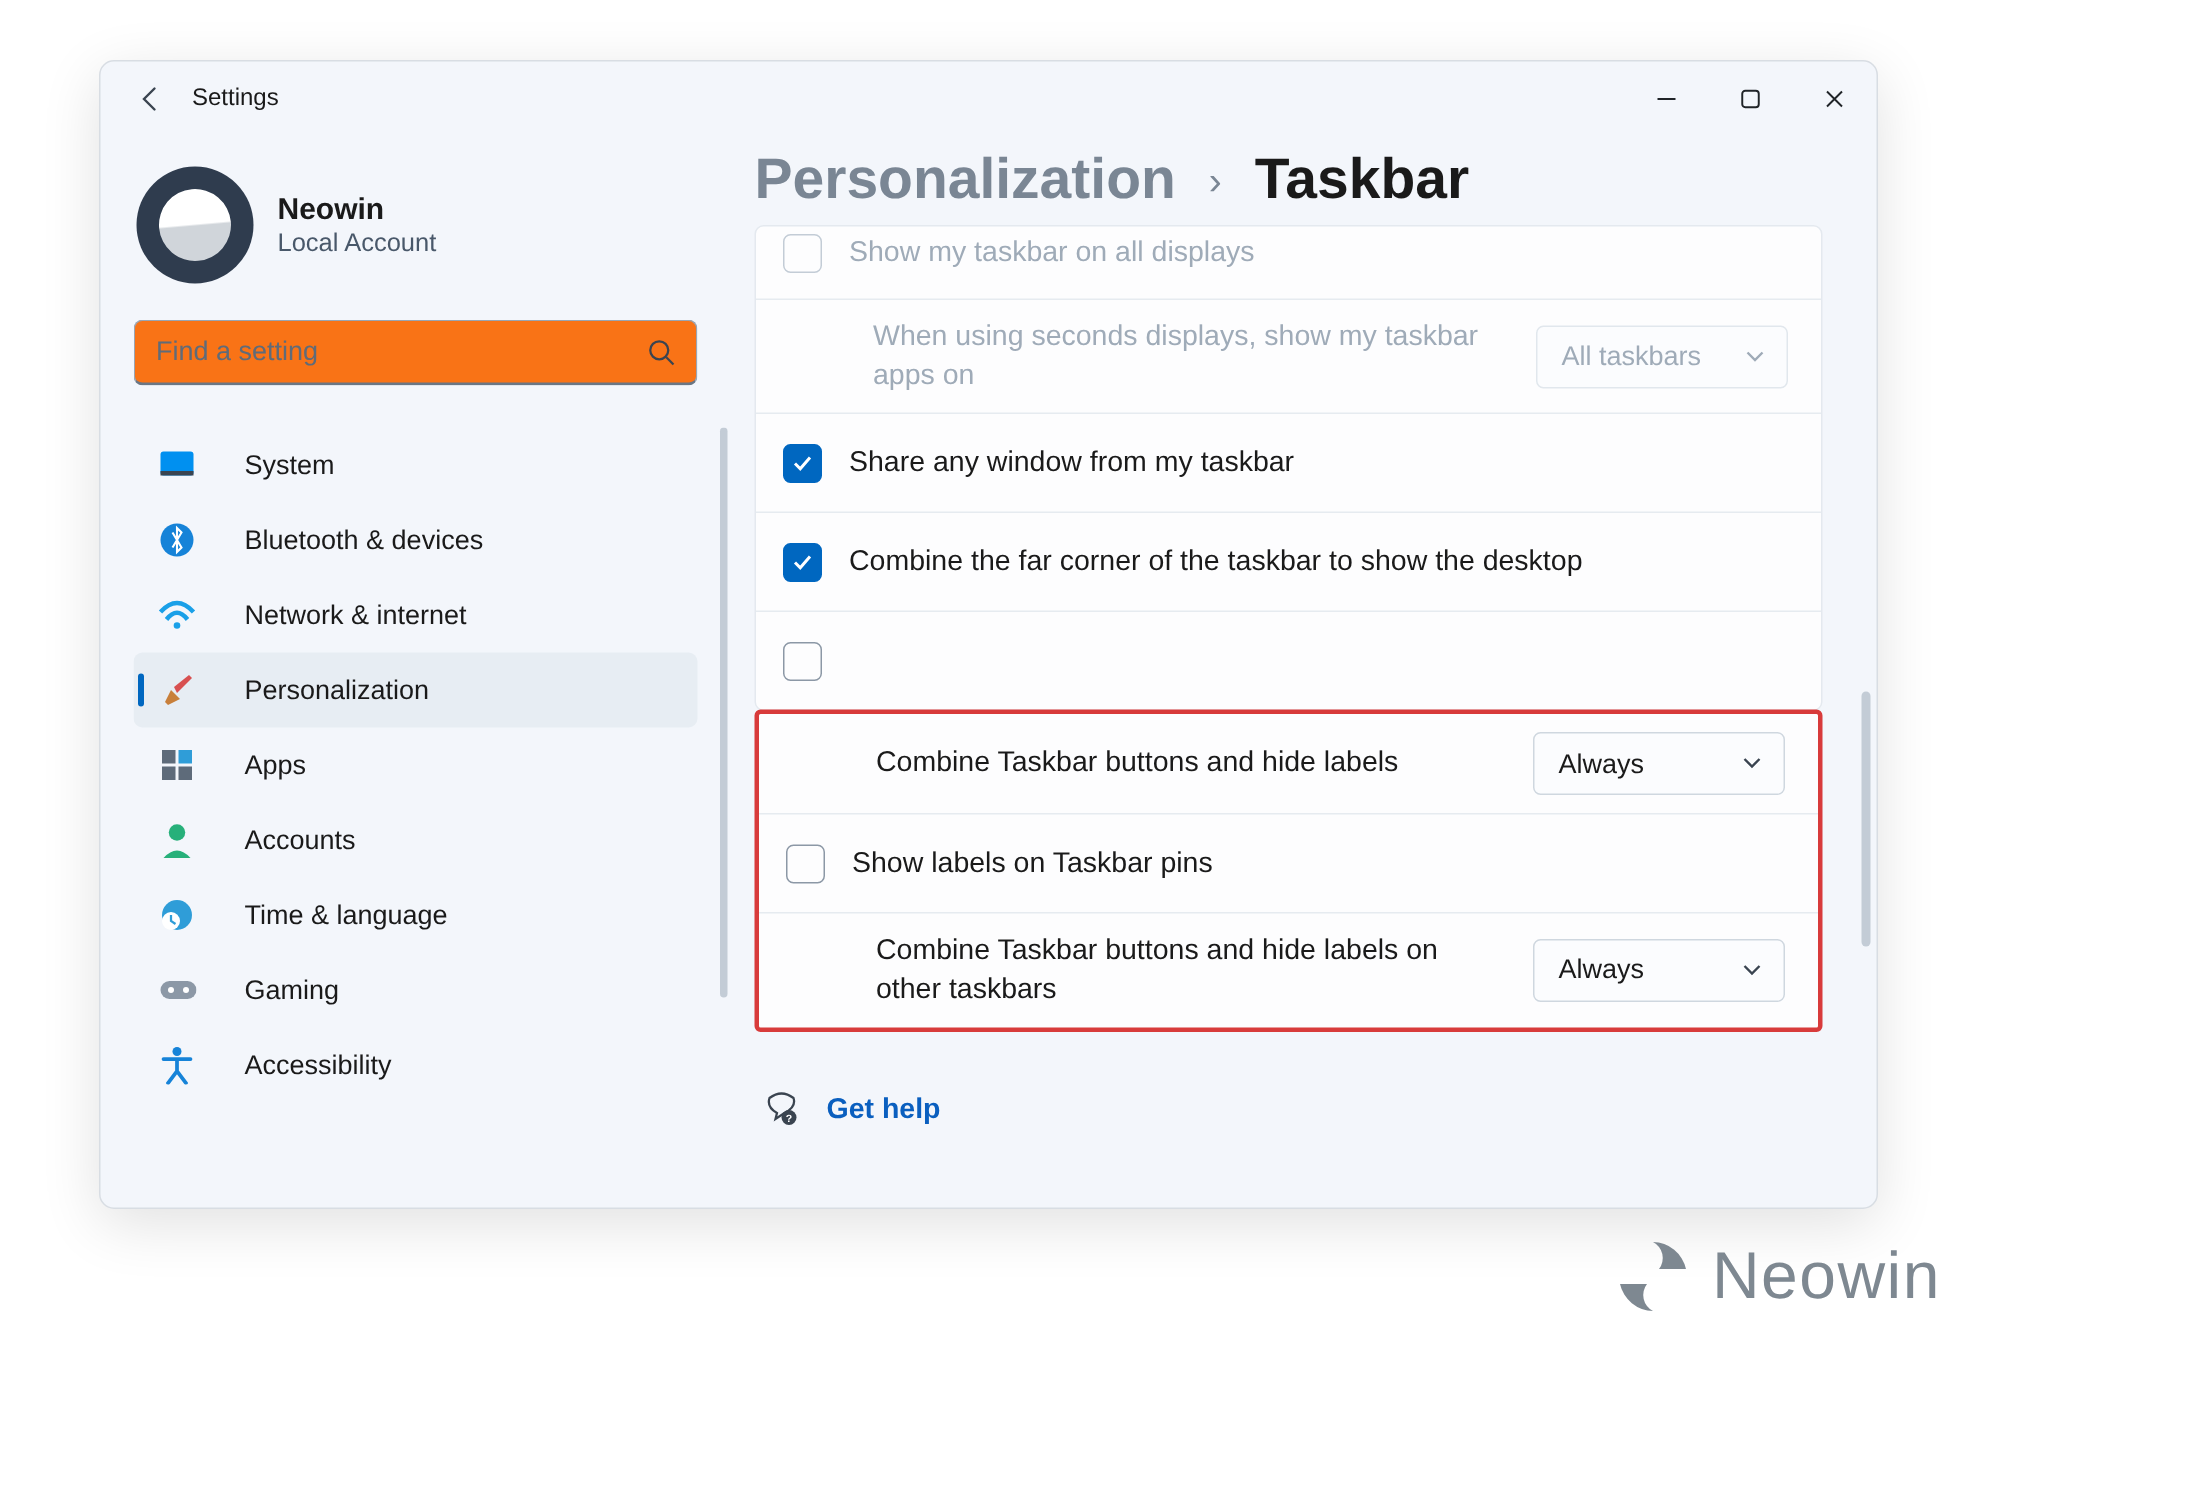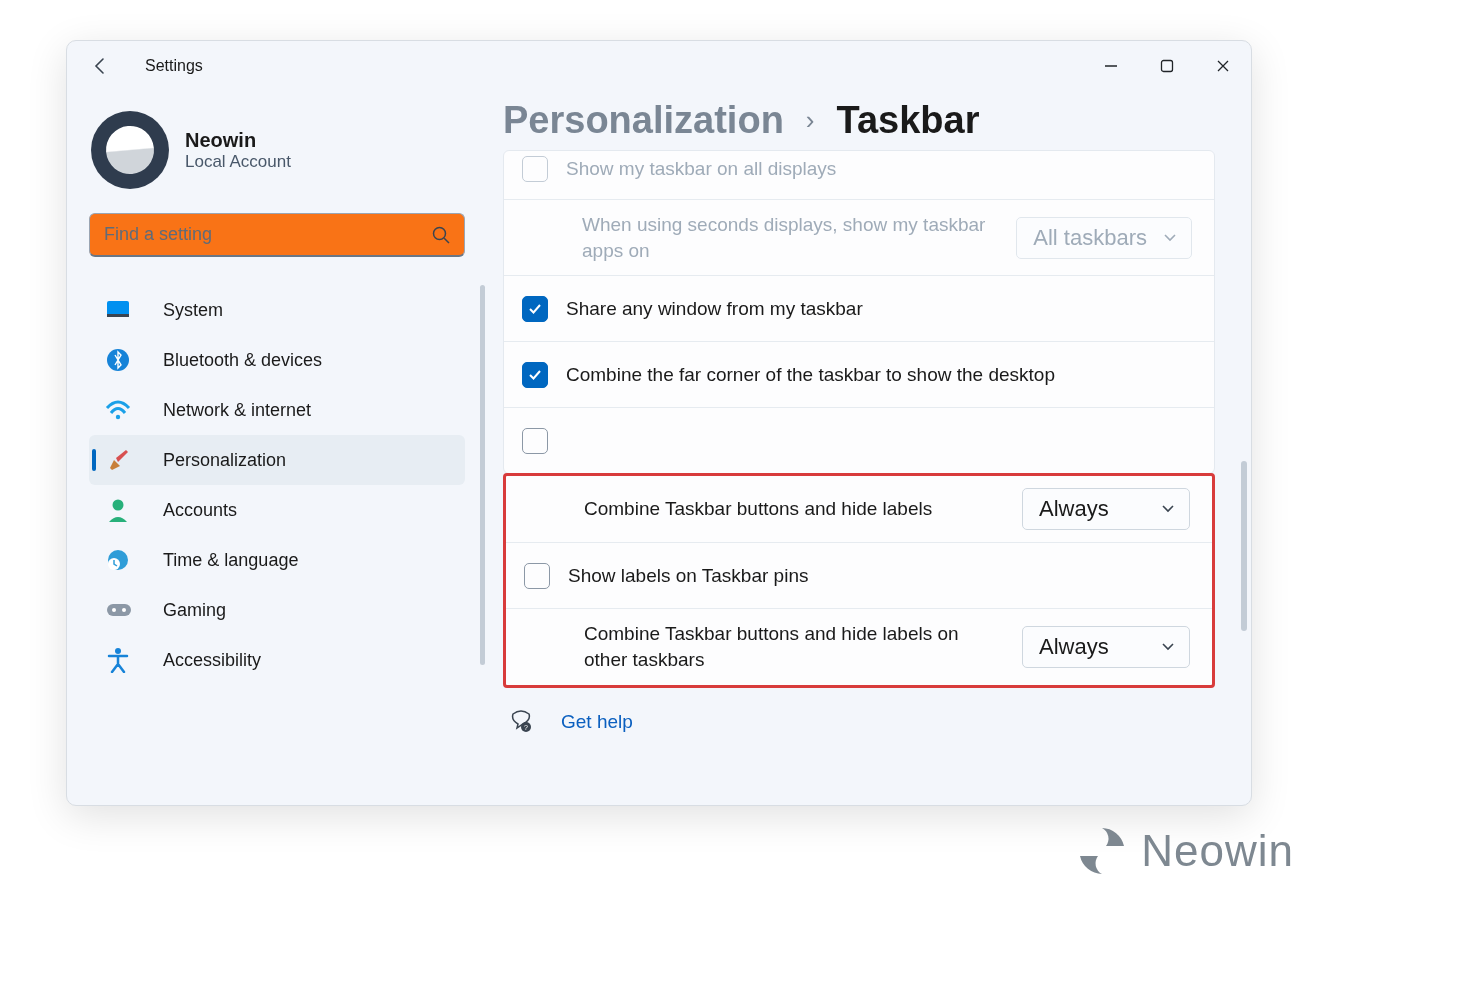--- a/index.html
+++ b/index.html
@@ -3,21 +3,21 @@
 <meta charset="utf-8">
 <style>
   * { box-sizing: border-box; font-family: "Segoe UI", -apple-system, sans-serif; }
   body { margin:0; background:#fff; width:1462px; height:994px; position:relative; }
   .window {
     position:absolute; top:40px; left:66px; width:1186px; height:766px;
     background:#f3f6fb; border:1px solid #d8dde3; border-radius:10px;
     box-shadow:0 10px 40px rgba(0,0,0,0.12); overflow:hidden;
   }
   .titlebar { height:50px; display:flex; align-items:center; }
-  .titlebar-left { display:flex; align-items:center; gap:32px; padding-left:22px;}
+  .titlebar-left { display:flex; align-items:center; gap:15px; padding-left:22px;}
   .back-btn { width:24px; height:24px; display:flex; align-items:center; justify-content:center; cursor:pointer; border-radius:4px;}
   .title-text { font-size:16px; color:#1a1a1a; }
   .winbtns { margin-left:auto; display:flex; }
   .winbtn { width:56px; height:42px; display:flex; align-items:center; justify-content:center; cursor:pointer;}
   .body { display:flex; height:calc(100% - 50px); }
   .sidebar { width:420px; padding:12px 0 0 22px; display:flex; flex-direction:column; }
   .profile { display:flex; align-items:center; gap:16px; padding:8px 0 24px 2px;}
   .avatar { width:78px; height:78px; border-radius:50%; background:#2f3c4e; display:flex; align-items:center; justify-content:center;}
   .avatar-inner{ width:48px;height:48px;border-radius:50%;background:linear-gradient(135deg,#fff 49%,#d0d5da 51%); transform:rotate(40deg);}
   .profile-name { font-size:20px; font-weight:600; color:#1a1a1a;}
@@ -45,23 +45,23 @@
   .panel.highlight{border:3px solid #d83b3b; border-radius:4px;}
   .row { display:flex; align-items:center; min-height:66px; padding:12px 22px 12px 78px; border-top:1px solid #e6ebf0; font-size:19px; color:#1a1a1a;}
   .panel .row:first-child{border-top:none;}
   .row.disabled{color:#9fabb8;}
   .row .label{flex:1; padding-right:20px; line-height:1.35;}
   .cb { width:26px; height:26px; border:1.5px solid #8c98a6; border-radius:5px; margin-right:18px; margin-left:-60px; flex-shrink:0; background:#fdfdfe; display:flex; align-items:center; justify-content:center;}
   .cb.checked{background:#0067c0; border-color:#0067c0;}
   .cb.disabled{border-color:#c3ccd6;}
   .dropdown{ display:flex; align-items:center; justify-content:space-between; gap:16px;
     min-width:168px; height:42px; border:1px solid #cfd7df; border-radius:5px; background:#fbfcfe;
-    padding:0 14px 0 16px; font-size:22px; cursor:pointer;}
+    padding:0 14px 0 16px; font-size:18px; cursor:pointer;}
   .dropdown.disabled{color:#9fabb8; border-color:#e1e7ed;}
-  .help{display:flex; align-items:center; gap:28px; margin-top:22px; padding-left:6px;}
+  .help{display:flex; align-items:center; gap:18px; margin-top:40px; padding-left:6px;font-weight:bold;}
   .help a{color:#0a5fbf; font-size:19px; text-decoration:none;}
   .main-scroll{position:absolute; right:4px; top:370px; width:6px; height:170px; background:#c3ccd6; border-radius:3px;}
   .watermark{position:absolute; right:168px; bottom:118px; display:flex; align-items:center; gap:14px; color:#7e8891; font-size:44px; letter-spacing:1px;}
   .watermark-icon{width:50px;height:50px;border-radius:50%;position:relative;}
   svg{display:block;}
 </style>
 </head>
 <body>
 
 <div class="window">
@@ -143,20 +143,31 @@
           <span>Network &amp; internet</span>
         </div>
         <div class="nav-item active">
           <span class="nav-icon">
               <svg width="24" height="24">
                 <path d="M4 20 L8 12 L14 18 L6 22 Z" fill="#c87f3a"></path>
                 <path d="M10 10 L20 2 L22 4 L12 14 Z" fill="#d85050"></path>
               </svg>
             </span>
           <span>Personalization</span>
+        </div>
+        <div class="nav-item">
+          <span class="nav-icon">
+              <svg width="22" height="22">
+                <rect x="1" y="1" width="9" height="9" fill="#5e6b7a"></rect>
+                <rect x="12" y="1" width="9" height="9" fill="#2f9dd8"></rect>
+                <rect x="1" y="12" width="9" height="9" fill="#5e6b7a"></rect>
+                <rect x="12" y="12" width="9" height="9" fill="#5e6b7a"></rect>
+              </svg>
+            </span>
+          <span>Apps</span>
         </div>
         <div class="nav-item">
           <span class="nav-icon">
               <svg width="22" height="24">
                 <circle cx="11" cy="7" r="5.5" fill="#27b07a"></circle>
                 <path d="M2 24 Q11 14 20 24 Z" fill="#27b07a"></path>
               </svg>
             </span>
           <span>Accounts</span>
         </div>

